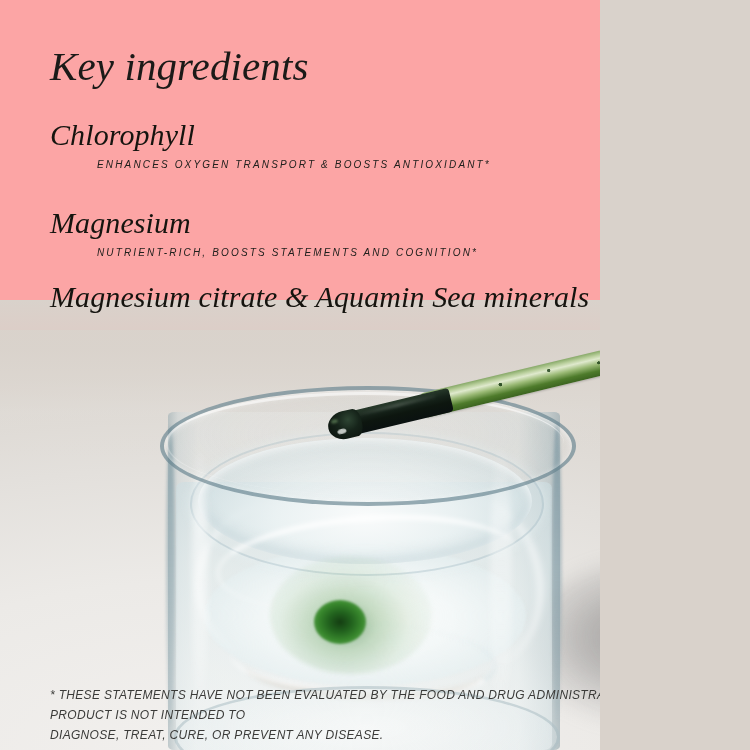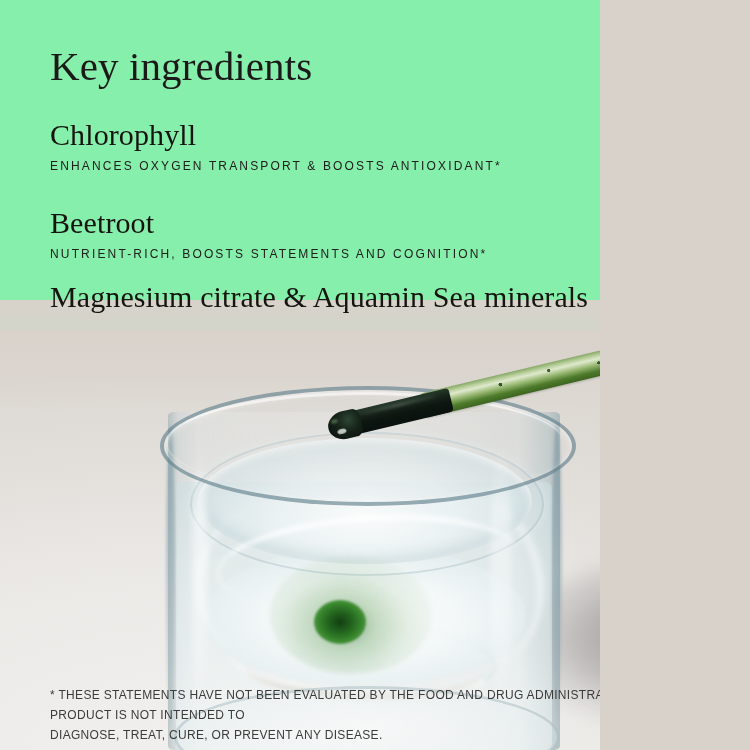--- a/index.html
+++ b/index.html
@@ -13,21 +13,22 @@
     background: #d9d2cb;
     font-family: "Liberation Sans", sans-serif;
     overflow: hidden;
   }
 
   #page {
     position: relative;
     width: 600px;
     height: 750px;
     overflow: hidden;
-    background: #86efac;
+    background: #fca5a5;
+    font-style: italic;
   }
 
   
   .photo-layer {
     position: absolute;
     left: 0;
     top: 0;
     width: 750px;
     height: 750px;
     overflow: hidden;
@@ -431,27 +432,28 @@
     font-family: "Liberation Serif", "DejaVu Serif", serif;
     font-size: 30px;
     font-weight: 400;
     color: #15140f;
     line-height: 1.12;
     letter-spacing: 0.1px;
     white-space: nowrap;
   }
   .ing-desc {
     font-family: "Liberation Sans", sans-serif;
-    font-size: 12px;
+    font-size: 10px;
     font-weight: 400;
     color: #20201d;
     letter-spacing: 2.15px;
     line-height: 1.62;
     margin-top: 5px;
     white-space: pre-line;
+    margin-left: 47px;
   }
 
   #ing-0 { top: 118px; }
   #ing-1 { top: 206px; }
   #ing-2 { top: 280px; }
   #ing-3 { top: 382px; }
 
   .disclaimer {
     position: absolute;
     left: 50px;
@@ -518,21 +520,21 @@
   <div class="content">
 
     <div class="page-title">Key ingredients</div>
 
     <div class="ingredient" id="ing-0">
       <div class="ing-name">Chlorophyll</div>
       <div class="ing-desc">ENHANCES OXYGEN TRANSPORT &amp; BOOSTS ANTIOXIDANT*</div>
     </div>
 
     <div class="ingredient" id="ing-1">
-      <div class="ing-name">Beetroot</div>
+      <div class="ing-name">Magnesium</div>
       <div class="ing-desc">NUTRIENT-RICH, BOOSTS STATEMENTS AND COGNITION*</div>
     </div>
 
     <div class="ingredient" id="ing-2">
       <div class="ing-name">Magnesium citrate &amp; Aquamin Sea minerals</div>
     </div>
 
 
     <div class="disclaimer">*  THESE STATEMENTS HAVE NOT BEEN EVALUATED BY THE FOOD AND DRUG ADMINISTRATION. THIS PRODUCT IS NOT INTENDED TO
    DIAGNOSE, TREAT, CURE, OR PREVENT ANY DISEASE.</div>

